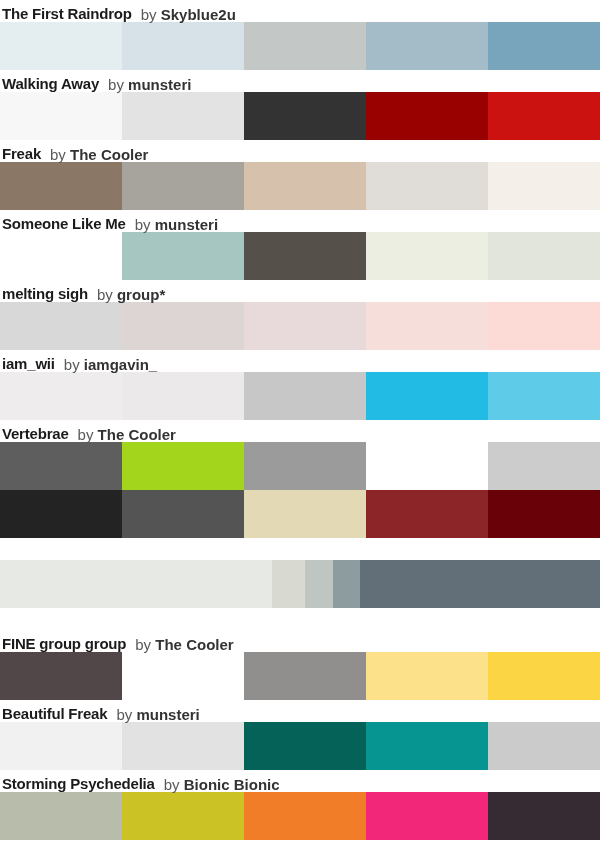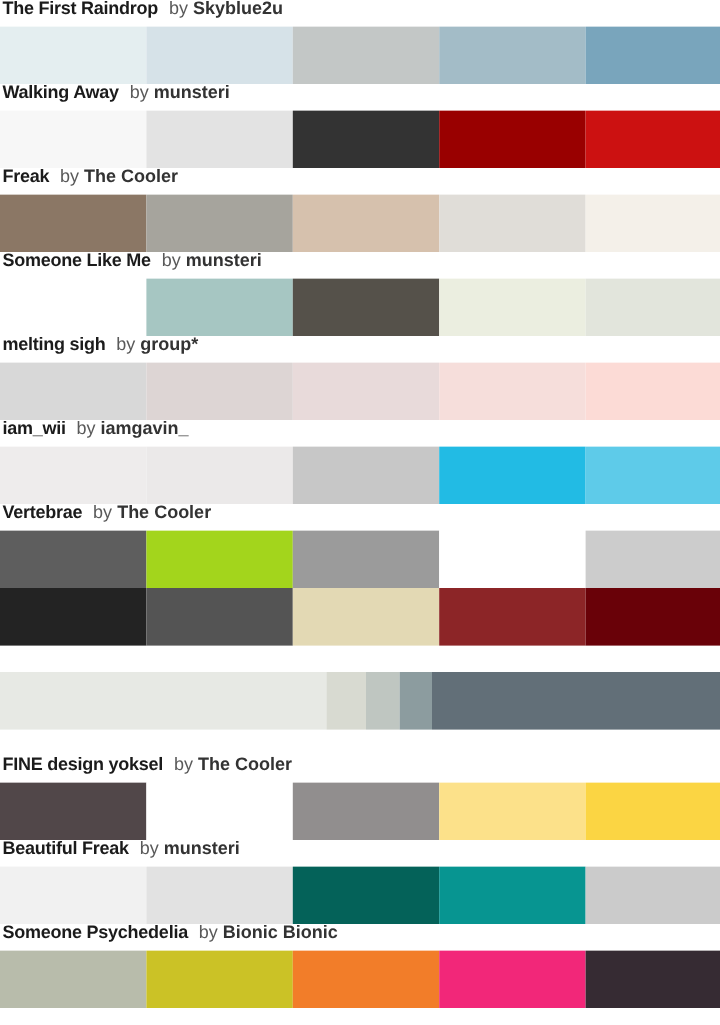--- a/index.html
+++ b/index.html
@@ -21,21 +21,21 @@
   .palette {
     width: 600px;
     height: 70px;
     position: relative;
     overflow: hidden;
   }
   .palette-header {
     height: 22px;
     padding-left: 2px;
     display: flex;
-    align-items: flex-start;
+    align-items: flex-end;
     box-sizing: border-box;
     background: #ffffff;
     position: relative;
     z-index: 2;
   }
   .palette-title {
     font-size: 15px;
     font-weight: bold;
     color: #1b1b1b;
     letter-spacing: -0.2px;
@@ -174,21 +174,21 @@
       <div class="swatch-row">
         <div class="swatch" style="background: rgb(231, 233, 228); width: 272px;"></div>
         <div class="swatch" style="background: rgb(216, 218, 209); width: 33px;"></div>
         <div class="swatch" style="background: rgb(191, 198, 193); width: 28px;"></div>
         <div class="swatch" style="background: rgb(140, 156, 159); width: 27px;"></div>
         <div class="swatch" style="background: rgb(98, 111, 120); width: 240px;"></div>
       </div>
     </div>
     <div class="palette">
       <div class="palette-header">
-        <span class="palette-title">FINE design yoksel</span>
+        <span class="palette-title">FINE group group</span>
         <span class="palette-byline"><span>by</span> <span class="palette-author">The Cooler</span></span>
       </div>
       <div class="swatch-row">
         <div class="swatch" style="background: rgb(81, 71, 73); width: 122px;"></div>
         <div class="swatch" style="background: rgb(255, 255, 255); width: 122px;"></div>
         <div class="swatch" style="background: rgb(145, 142, 142); width: 122px;"></div>
         <div class="swatch" style="background: rgb(252, 225, 138); width: 122px;"></div>
         <div class="swatch" style="background: rgb(251, 213, 67); width: 112px;"></div>
       </div>
     </div>
@@ -200,21 +200,21 @@
       <div class="swatch-row">
         <div class="swatch" style="background: rgb(241, 241, 241); width: 122px;"></div>
         <div class="swatch" style="background: rgb(226, 226, 226); width: 122px;"></div>
         <div class="swatch" style="background: rgb(4, 98, 89); width: 122px;"></div>
         <div class="swatch" style="background: rgb(7, 149, 145); width: 122px;"></div>
         <div class="swatch" style="background: rgb(203, 203, 203); width: 112px;"></div>
       </div>
     </div>
     <div class="palette">
       <div class="palette-header">
-        <span class="palette-title">Someone Psychedelia</span>
+        <span class="palette-title">Storming Psychedelia</span>
         <span class="palette-byline"><span>by</span> <span class="palette-author">Bionic Bionic</span></span>
       </div>
       <div class="swatch-row">
         <div class="swatch" style="background: rgb(184, 188, 171); width: 122px;"></div>
         <div class="swatch" style="background: rgb(203, 194, 38); width: 122px;"></div>
         <div class="swatch" style="background: rgb(242, 125, 41); width: 122px;"></div>
         <div class="swatch" style="background: rgb(242, 39, 121); width: 122px;"></div>
         <div class="swatch" style="background: rgb(54, 43, 51); width: 112px;"></div>
       </div>
     </div>

